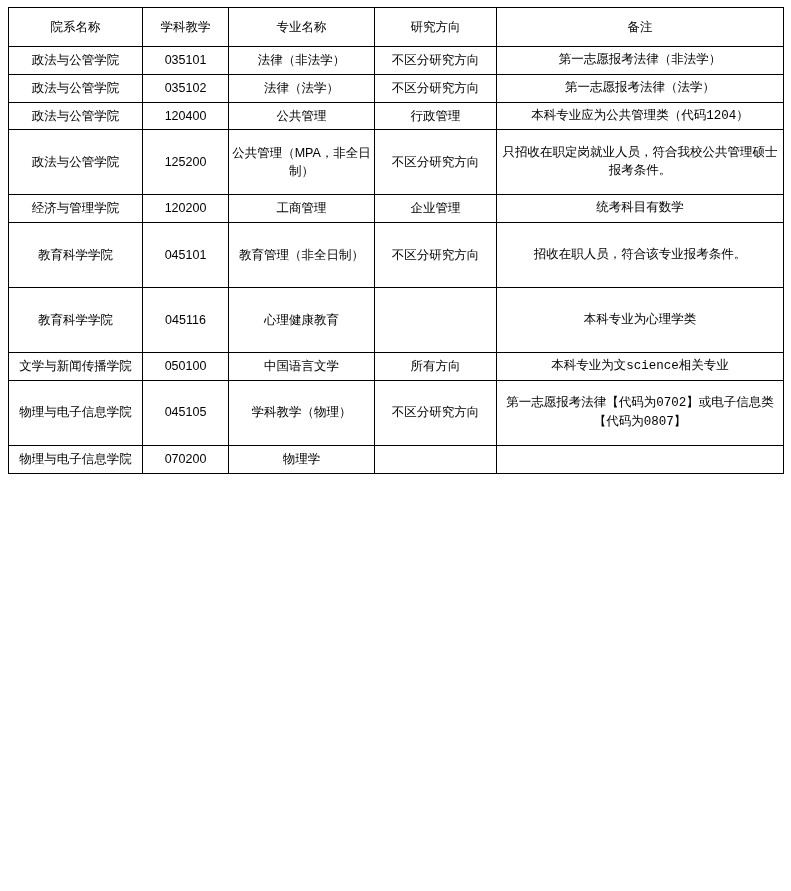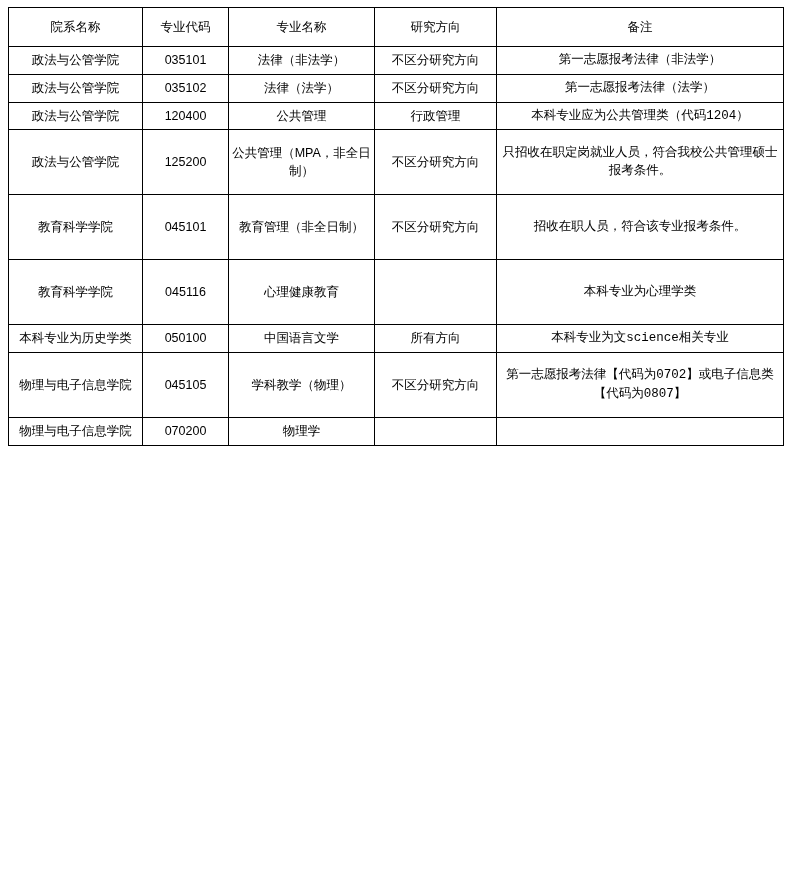--- a/index.html
+++ b/index.html
@@ -63,21 +63,21 @@
     <colgroup>
       <col class="col-dept">
       <col class="col-code">
       <col class="col-name">
       <col class="col-dir">
       <col class="col-remark">
     </colgroup>
     <thead>
       <tr>
         <td>院系名称</td>
-        <td>专业代码</td>
+        <td>学科教学</td>
         <td>专业名称</td>
         <td>研究方向</td>
         <td>备注</td>
       </tr>
     </thead>
     <tbody>
       <tr>
         <td>政法与公管学院</td>
         <td>035101</td>
         <td>法律（非法学）</td>
@@ -98,36 +98,43 @@
         <td>行政管理</td>
         <td class="cell-remark">本科专业应为公共管理类（代码1204）</td>
       </tr>
       <tr class="row-tall">
         <td>政法与公管学院</td>
         <td>125200</td>
         <td>公共管理（MPA，非全日制）</td>
         <td>不区分研究方向</td>
         <td class="cell-remark">只招收在职定岗就业人员，符合我校公共管理硕士报考条件。</td>
       </tr>
+      <tr>
+        <td>经济与管理学院</td>
+        <td>120200</td>
+        <td>工商管理</td>
+        <td>企业管理</td>
+        <td class="cell-remark">统考科目有数学</td>
+      </tr>
       <tr class="row-tall">
         <td>教育科学学院</td>
         <td>045101</td>
         <td>教育管理（非全日制）</td>
         <td>不区分研究方向</td>
         <td class="cell-remark">招收在职人员，符合该专业报考条件。</td>
       </tr>
       <tr class="row-tall">
         <td>教育科学学院</td>
         <td>045116</td>
         <td>心理健康教育</td>
         <td></td>
         <td class="cell-remark">本科专业为心理学类</td>
       </tr>
       <tr>
-        <td>本科专业为历史学类</td>
+        <td>文学与新闻传播学院</td>
         <td>050100</td>
         <td>中国语言文学</td>
         <td>所有方向</td>
         <td class="cell-remark">本科专业为文science相关专业</td>
       </tr>
       <tr class="row-tall">
         <td>物理与电子信息学院</td>
         <td>045105</td>
         <td>学科教学（物理）</td>
         <td>不区分研究方向</td>

